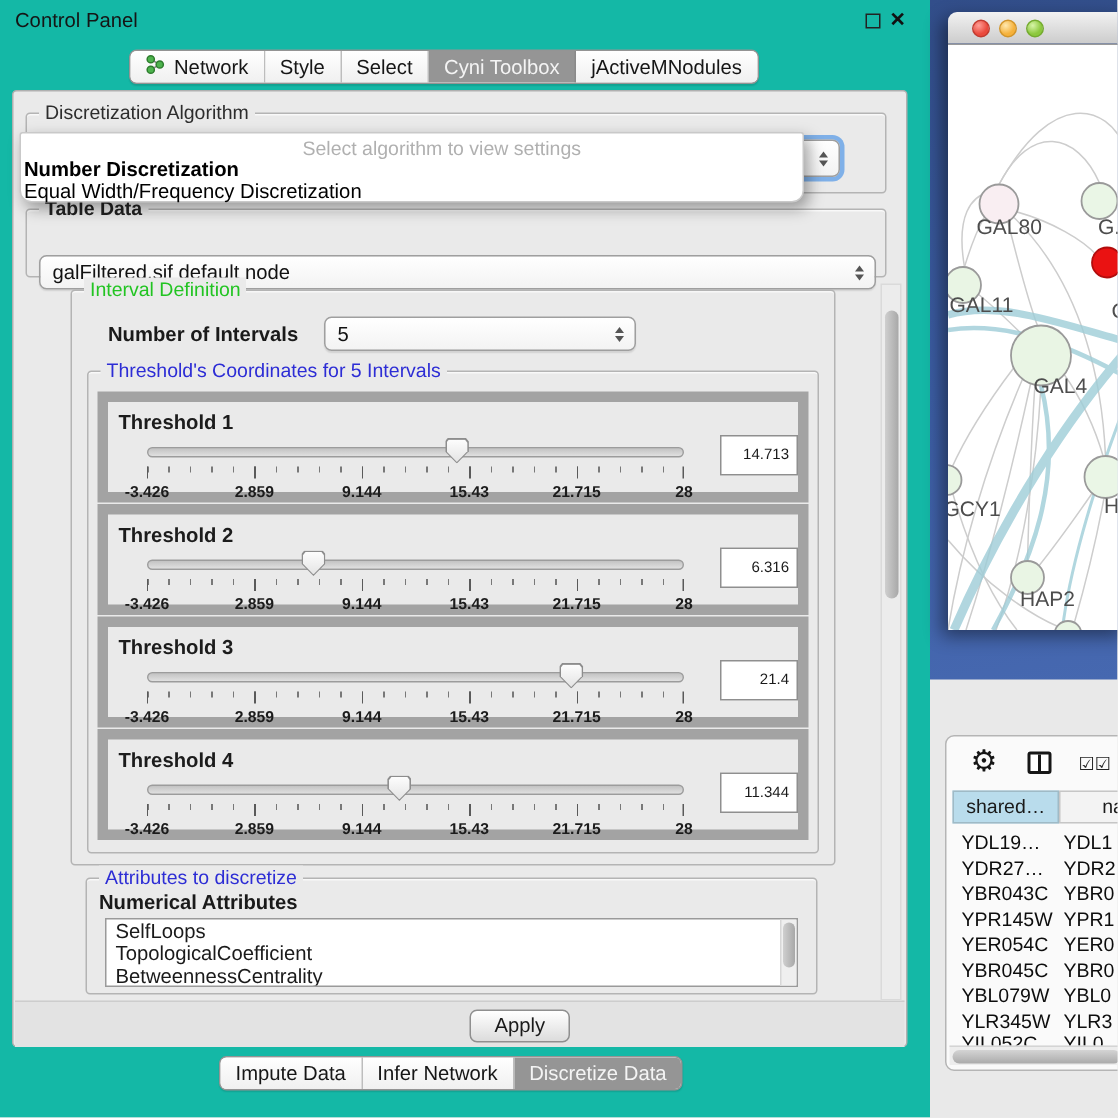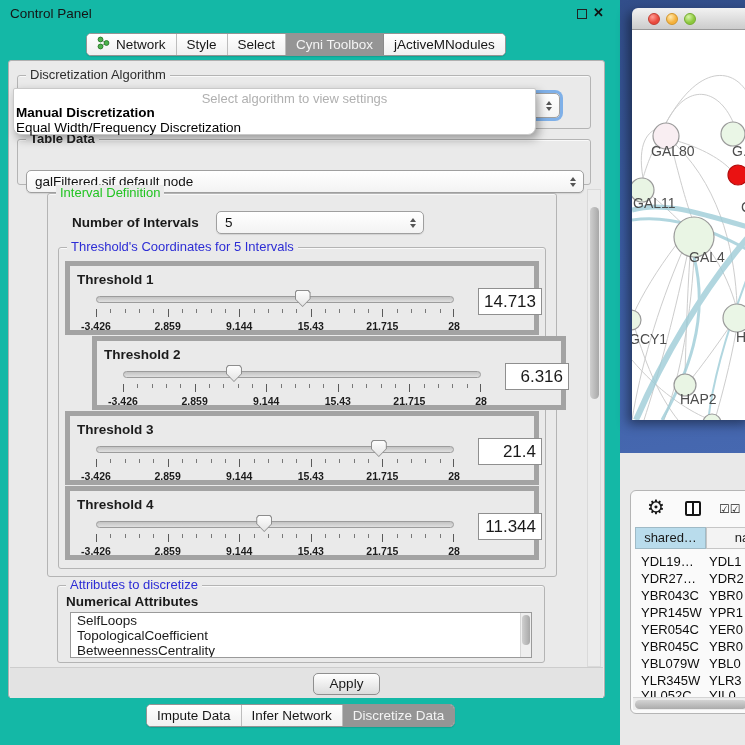--- a/index.html
+++ b/index.html
@@ -35,34 +35,34 @@
   .stepper .up { border-bottom:4.5px solid #555; }
   .stepper .down { border-top:4.5px solid #555; }
 
   
   #algo-popup { left:4px; top:27px; width:523px; height:47px; background:#fff; border:1px solid #c9c9c9; border-radius:2px 2px 8px 8px; box-shadow:3px 4px 10px rgba(0,0,0,.35); z-index:40; }
   .pp-ph { height:16px; padding-top:2px; text-align:center; color:#b0b0b0; font-size:13px;margin-left:40px; }
   .pp-item { height:15px; line-height:15px; font-size:13.5px; padding:0 2px; color:#000; }
   .pp-item.bold { font-weight:bold; }
 
   
-  .thr-panel { position:absolute; left:6px; width:474px; height:74px; background:#eaeaea; border:5px solid #a3a3a3;padding-left:41px; }
+  .thr-panel { position:absolute; left:6px; width:474px; height:74px; background:#eaeaea; border:7px solid #a3a3a3;padding-left:41px; }
   .thr-label { position:absolute; left:7px; top:6px; font-size:13.5px; font-weight:bold; color:#1c1c1c; }
   .slider { position:absolute; left:26px; top:26px; width:358px; height:42px; }
   .track { position:absolute; left:0; right:0; top:4px; height:7px; border-radius:4px; background:linear-gradient(#c3c3c3,#e0e0e0); border:1px solid #9c9c9c; }
   .handle { position:absolute; top:-2px; width:16px; height:17px; z-index:2; }
   .handle::before { content:""; position:absolute; inset:0; background:#8d8d8d; clip-path:polygon(12% 0,88% 0,100% 14%,100% 52%,50% 100%,0 52%,0 14%); }
   .handle::after { content:""; position:absolute; inset:1px; background:linear-gradient(#fdfdfd,#e4e4e4); clip-path:polygon(12% 0,88% 0,100% 14%,100% 52%,50% 100%,0 52%,0 14%); }
   .ticks { position:absolute; left:0; width:100%; top:17px; height:8px; }
   .ticks .minor { position:absolute; left:0; right:0; top:0; height:4px; background:repeating-linear-gradient(90deg,#787878 0 1px,transparent 1px 4%); }
   .ticks .major { position:absolute; left:0; right:0; top:0; height:8px; background:repeating-linear-gradient(90deg,#5a5a5a 0 1px,transparent 1px 20%); }
   .ticks .endtick { position:absolute; right:0; top:0; width:1px; height:8px; background:#5a5a5a; }
   .tl { position:absolute; top:28px; transform:translateX(-50%); font-size:10.5px; font-weight:bold; color:#1c1c1c; white-space:nowrap; }
   .tl0{left:0}.tl1{left:20%}.tl2{left:40%}.tl3{left:60%}.tl4{left:80%}.tl5{left:100%}
-  .val { position:absolute; left:408px; top:22px; width:64px; height:27px; background:#fff; border:1px solid #8f8f8f; font-size:17px; text-align:right; line-height:25px; padding-right:5px; }
+  .val { position:absolute; left:408px; top:22px; width:52px; height:27px; background:#fff; border:1px solid #8f8f8f; font-size:10px; text-align:right; line-height:25px; padding-right:5px; }
 
   
   .listbox { position:absolute; background:#fff; border:1px solid #9a9a9a; overflow:hidden; }
   .listbox .row { font-size:13.5px; line-height:15px; padding-left:6px; white-space:nowrap; }
   .vsb { position:absolute; background:#efefef; border-left:1px solid #d7d7d7; }
   .vsb .thumb { position:absolute; left:1px; border-radius:5px; background:linear-gradient(90deg,#cfcfcf,#a8a8a8); }
 
   .apply-strip { position:absolute; left:1px; right:1px; top:606px; height:31px; background:#e3e3e3; border-top:1px solid #cdcdcd; }
   .btn { position:absolute; background:linear-gradient(#ffffff,#dcdcdc); border:1px solid #8f8f8f; border-radius:5px; font-size:13.5px; text-align:center; line-height:20px;margin-left:44px; }
 
@@ -137,21 +137,21 @@
       <div class="combo focus" style="left:8px;top:17px;width:534px;height:25px;">
         <span class="stepper">
             <i class="up"></i>
             <i class="down"></i>
           </span>
       </div>
     </div>
 
     <div id="algo-popup" class="abs">
       <div class="pp-ph">Select algorithm to view settings</div>
-      <div class="pp-item bold">Manual Discretization</div>
+      <div class="pp-item bold">Number Discretization</div>
       <div class="pp-item">Equal Width/Frequency Discretization</div>
     </div>
 
     <div class="groupbox" style="left:8px;top:78px;width:574px;height:46px;">
       <span class="grouplabel bold">Table Data</span>
       <div class="combo" style="left:8px;top:30px;width:558px;height:23px;">
         <span>galFiltered.sif default node</span>
         <span class="stepper">
             <i class="up"></i>
             <i class="down"></i>
@@ -187,21 +187,21 @@
             <span class="tl tl0">-3.426</span>
             <span class="tl tl1">2.859</span>
             <span class="tl tl2">9.144</span>
             <span class="tl tl3">15.43</span>
             <span class="tl tl4">21.715</span>
             <span class="tl tl5">28</span>
           </div>
           <div class="val">14.713</div>
         </div>
 
-        <div class="thr-panel" style="top:88px;margin-left:27px;">
+        <div class="thr-panel" style="top:88px;">
           <div class="thr-label">Threshold 2</div>
           <div class="slider">
             <div class="track"></div>
             <div class="handle" style="left: calc(31% - 8px);"></div>
             <div class="ticks">
                 <div class="minor"></div>
                 <div class="major"></div>
                 <div class="endtick"></div>
               </div>
             <span class="tl tl0">-3.426</span>

